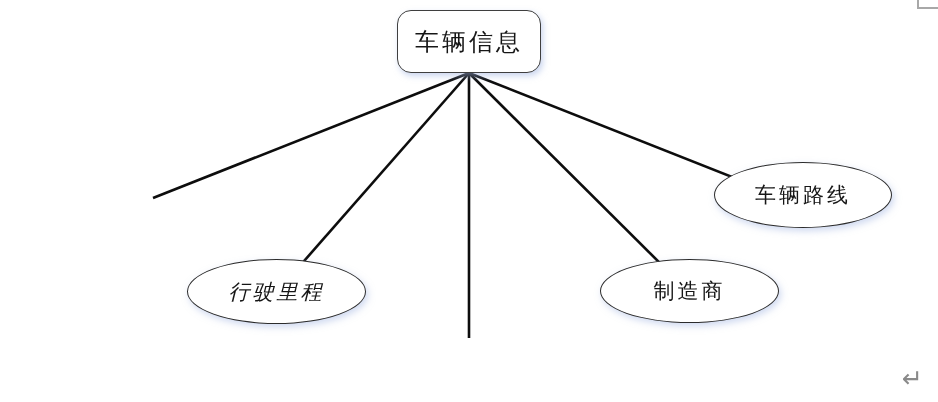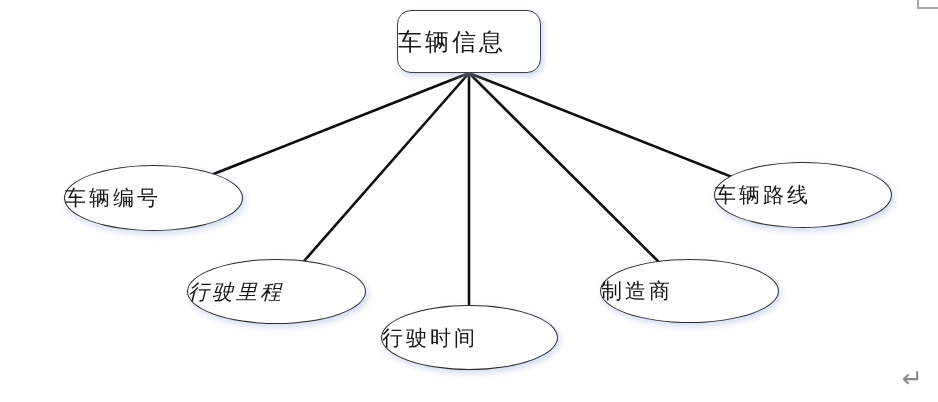--- a/index.html
+++ b/index.html
@@ -19,20 +19,21 @@
     position: absolute;
     left: 0;
     top: 0;
     z-index: 1;
   }
   .node {
     position: absolute;
     z-index: 2;
     display: flex;
     align-items: center;
+    justify-content: center;
     background: #ffffff;
     color: #161616;
     letter-spacing: 3px;
     white-space: nowrap;
     box-sizing: border-box;
   }
   .root-node {
     left: 397px;
     top: 10px;
     width: 144px;
@@ -84,31 +85,25 @@
     <line x1="469" y1="73" x2="276" y2="293" stroke="#0d0d0d" stroke-width="2.6"></line>
     <line x1="469" y1="73" x2="469" y2="338" stroke="#0d0d0d" stroke-width="2.6"></line>
     <line x1="469" y1="73" x2="689" y2="292" stroke="#0d0d0d" stroke-width="2.6"></line>
     <line x1="469" y1="73" x2="780" y2="196" stroke="#0d0d0d" stroke-width="2.6"></line>
   </svg>
 
   <div class="node root-node">
     <span>车辆信息</span>
   </div>
 
-  <div class="node ellipse-node e1">
-    <span>车辆编号</span>
-  </div>
 
   <div class="node ellipse-node e2">
     <span>行驶里程</span>
   </div>
 
-  <div class="node ellipse-node e3">
-    <span>行驶时间</span>
-  </div>
 
   <div class="node ellipse-node e4">
     <span>制造商</span>
   </div>
 
   <div class="node ellipse-node e5">
     <span>车辆路线</span>
   </div>
 
   <div class="boundary-corner"></div>

